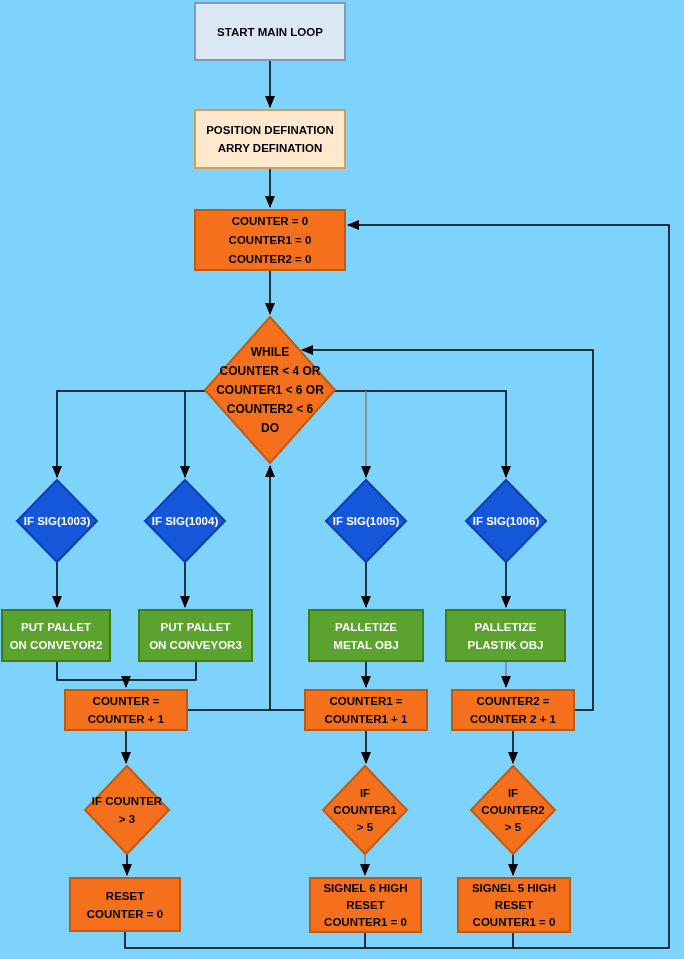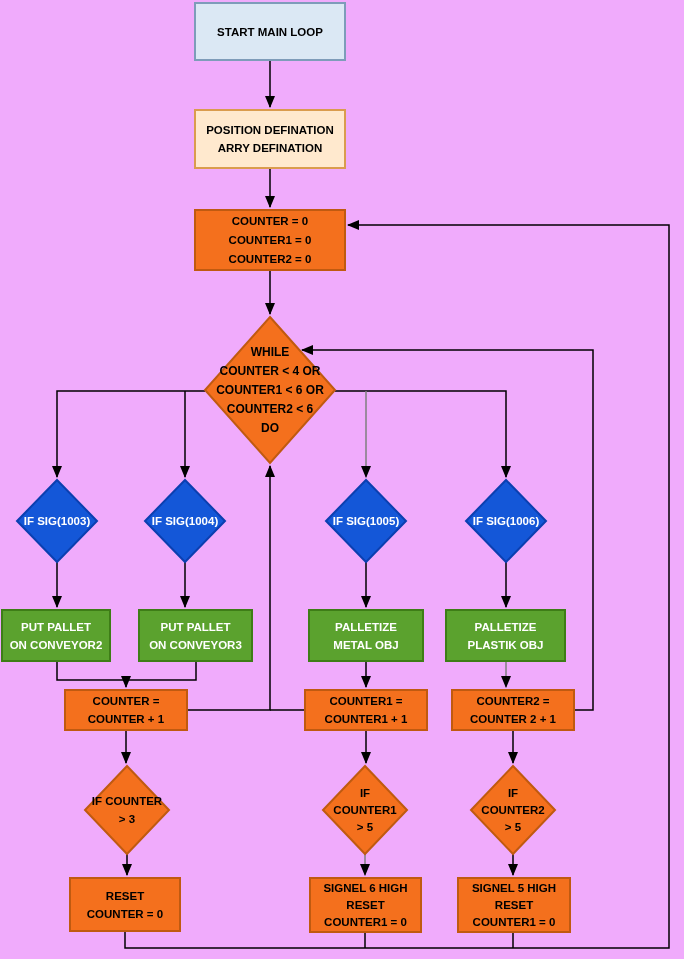--- a/index.html
+++ b/index.html
@@ -4,21 +4,21 @@
 <style>
   html, body {
     margin: 0;
     padding: 0;
     background: #ffffff;
   }
   #canvas-wrap {
     position: relative;
     width: 684px;
     height: 959px;
-    background: #f0abfc;
+    background: #7dd3fc;
     font-family: "Liberation Sans", sans-serif;
   }
   svg text {
     font-family: "Liberation Sans", sans-serif;
     font-weight: bold;
     text-anchor: middle;
   }
   svg polyline {
     fill: none;
     stroke-linejoin: miter;

